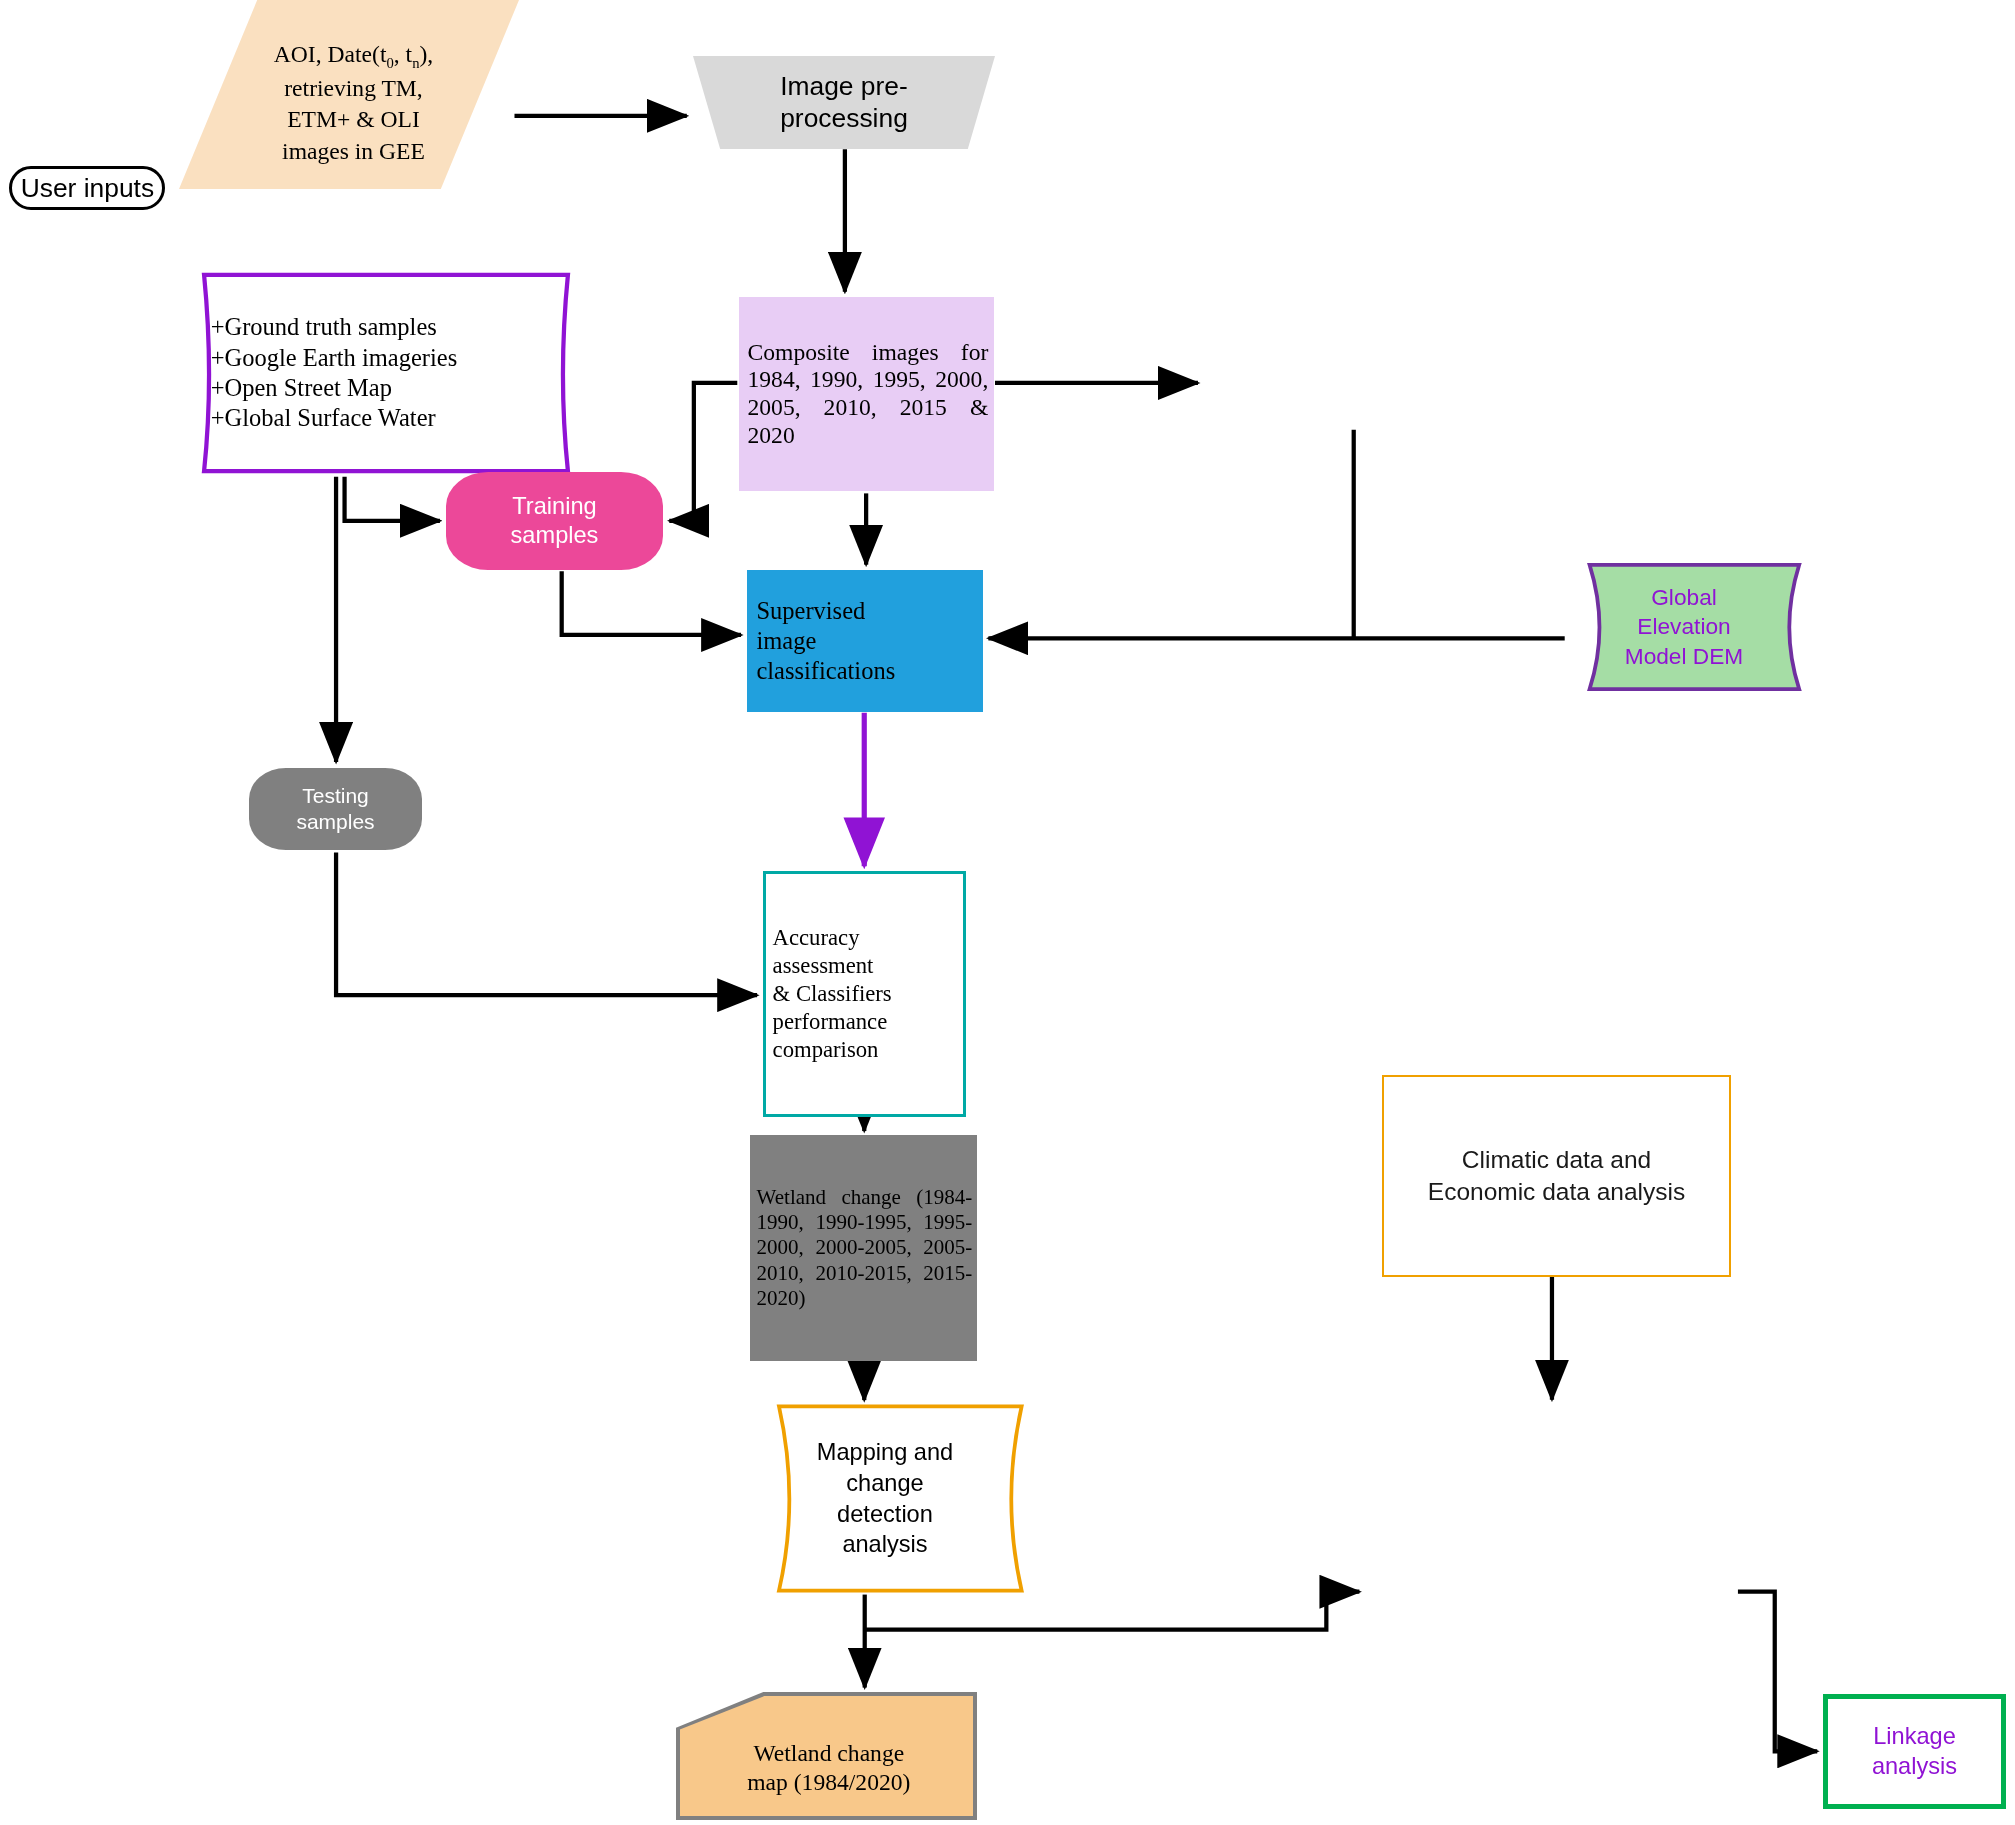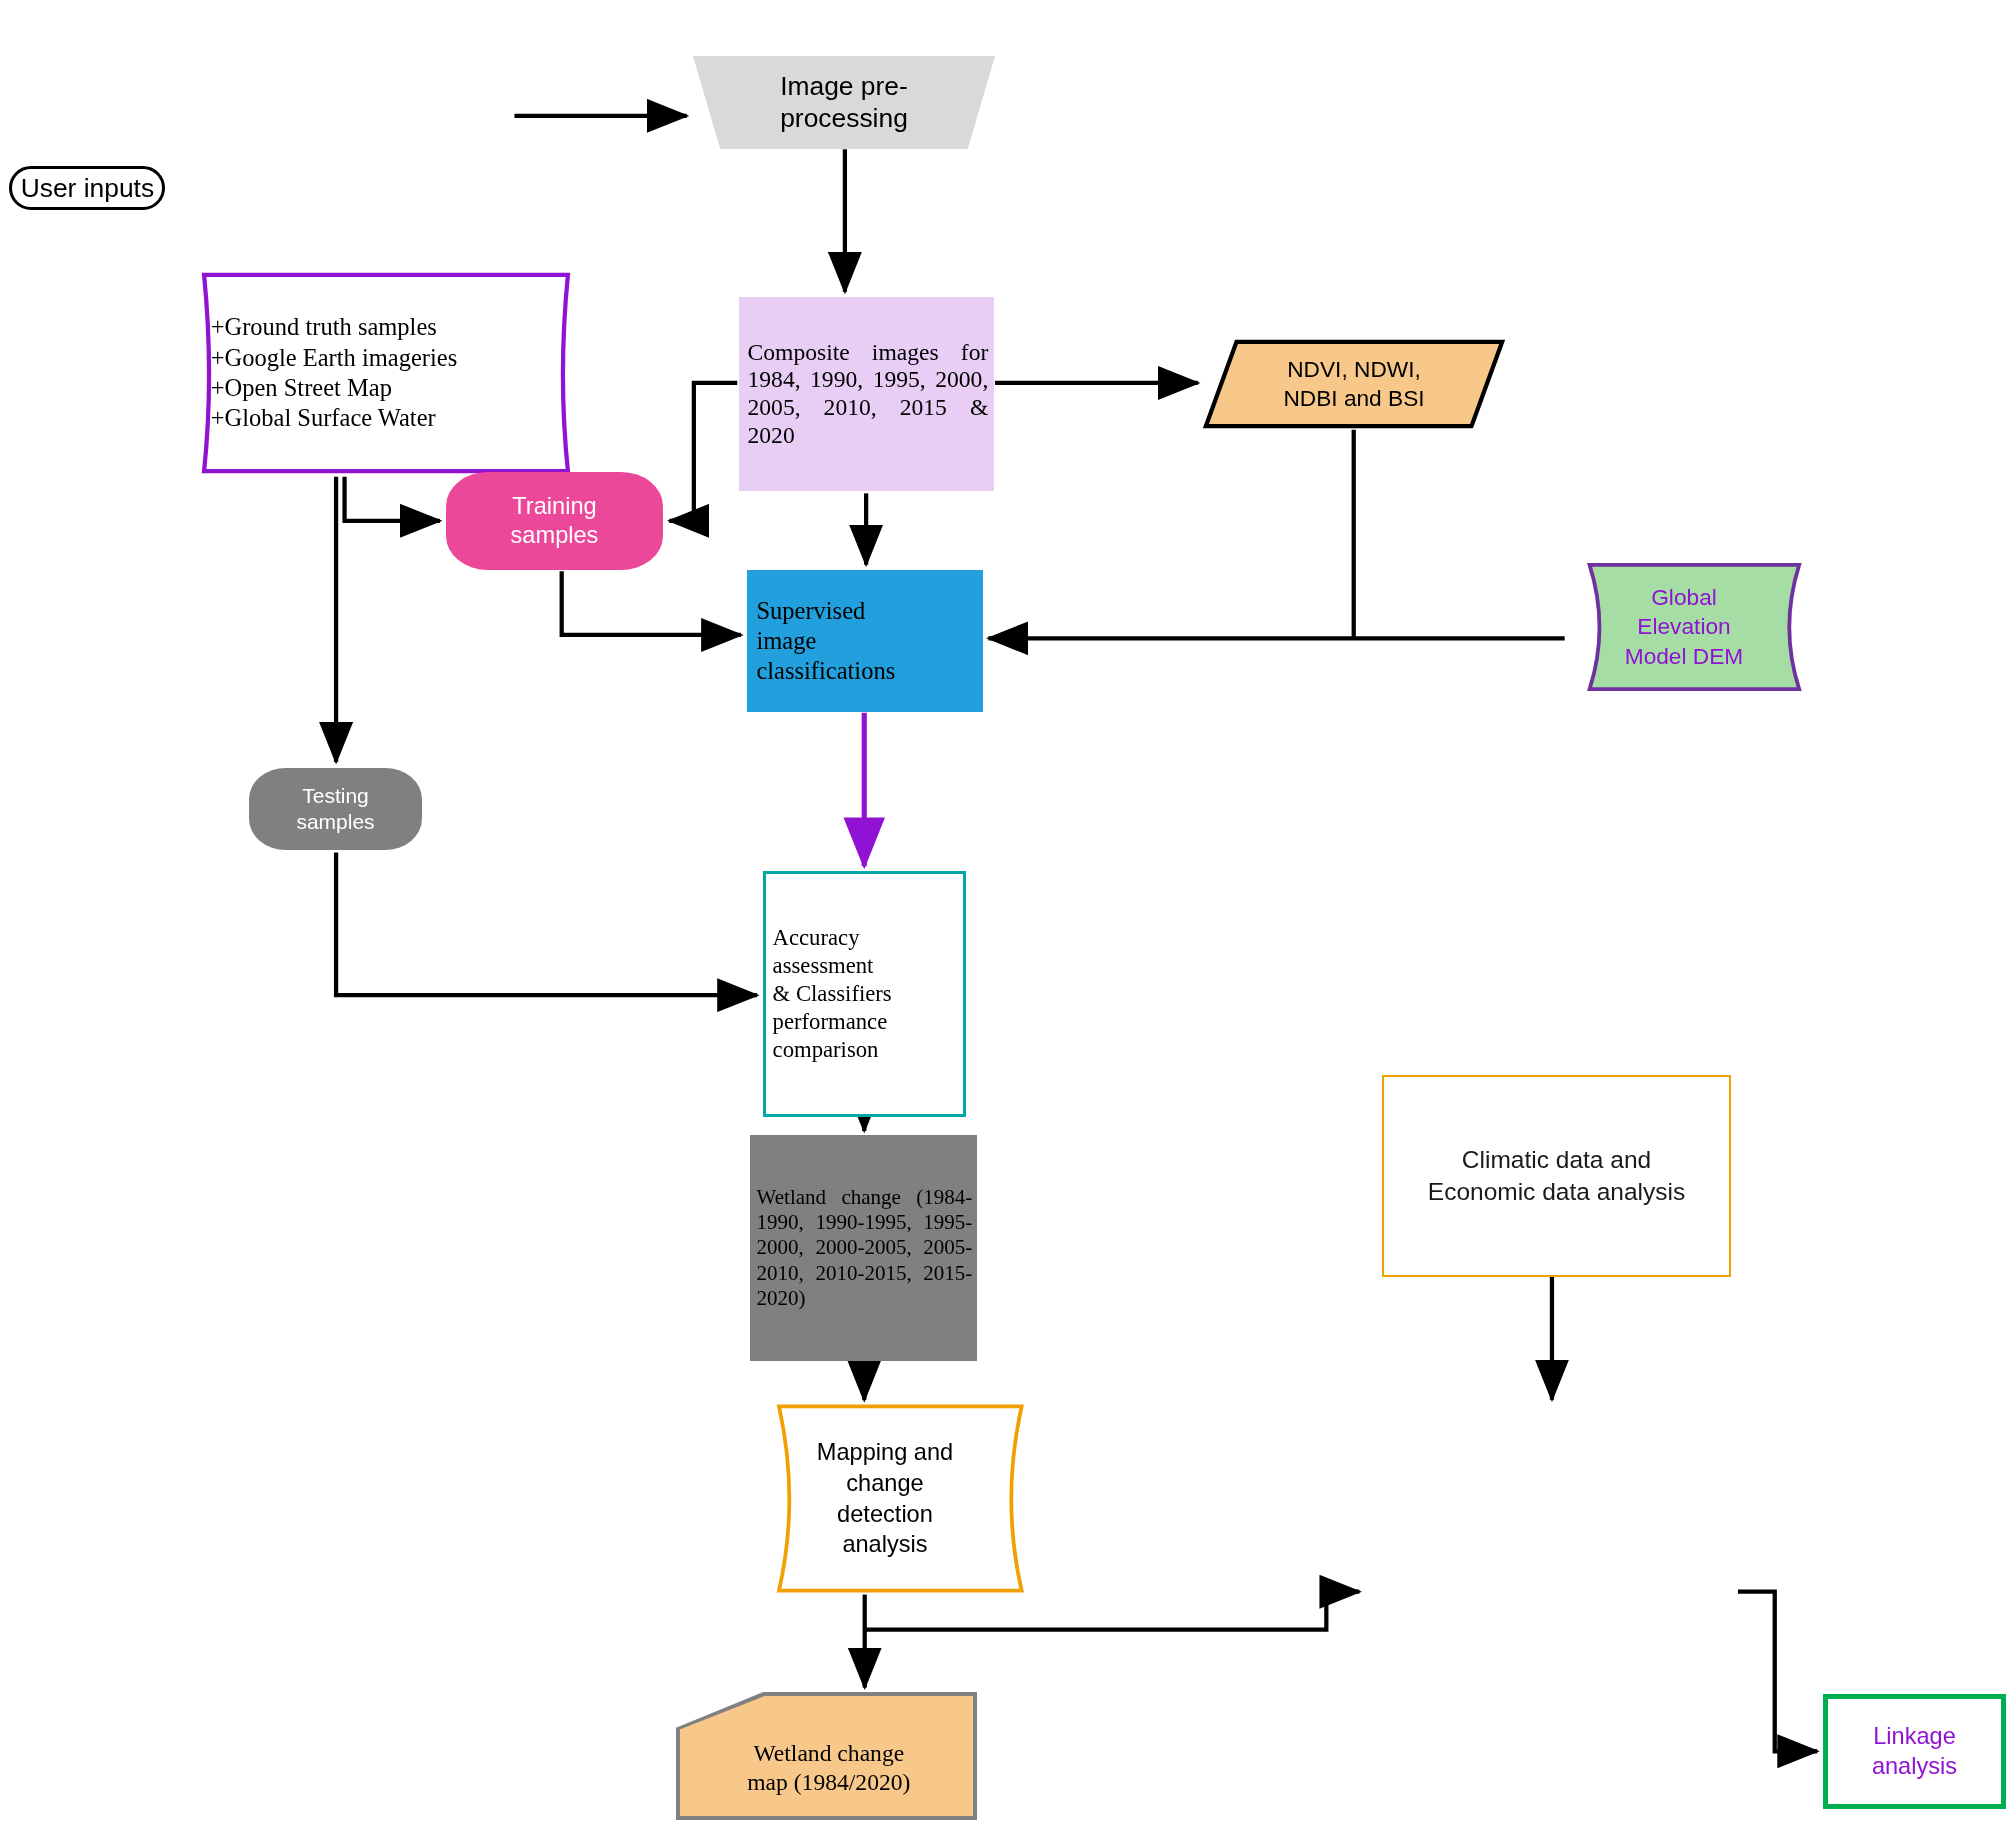--- a/index.html
+++ b/index.html
@@ -352,20 +352,29 @@
     <g fill="none" stroke="#9013d4" stroke-width="11">
 
       <path d="M1831,1510 L1831,1835" marker-end="url(#ahp)"></path>
     </g>
   </svg>
 
   <div class="node" id="user-inputs">
     <span class="txt sans">User inputs</span>
   </div>
 
+  <div class="node" id="aoi-wrap">
+    <div class="bg"></div>
+    <div class="txt serif">
+      <div><span>AOI, Date(t</span><sub style="font-size:0.62em">0</sub><span>, t</span><sub style="font-size:0.62em">n</sub><span>),</span></div>
+      <div>retrieving TM,</div>
+      <div>ETM+ &amp; OLI</div>
+      <div>images in GEE</div>
+    </div>
+  </div>
 
   <div class="node" id="preproc">
     <div class="bg"></div>
     <div class="txt sans">
       <div>Image pre-</div>
       <div>processing</div>
     </div>
   </div>
 
   <div class="node" id="ancillary">
@@ -377,29 +386,20 @@
       <div>+Google Earth imageries</div>
       <div>+Open Street Map</div>
       <div>+Global Surface Water</div>
     </div>
   </div>
 
   <div class="node" id="composite">
     <div class="txt serif">Composite images for 1984, 1990, 1995, 2000, 2005, 2010, 2015 &amp; 2020</div>
   </div>
 
-  <div class="node" id="indices">
-    <svg class="bgline" viewBox="0 0 640 190" preserveAspectRatio="none">
-      <path d="M71,6 L634,6 L569,184 L6,184 Z" fill="#f8c88a" stroke="#000000" stroke-width="9"></path>
-    </svg>
-    <div class="txt sans">
-      <div>NDVI, NDWI,</div>
-      <div>NDBI and BSI</div>
-    </div>
-  </div>
 
   <div class="node" id="dem">
     <svg class="tapebg" viewBox="0 0 500 275" preserveAspectRatio="none">
       <path d="M50,6 L494,6 C466,95 466,182 494,269 L50,269 C78,182 78,95 50,6 Z" fill="#a5dda5" stroke="#7030a0" stroke-width="8"></path>
     </svg>
     <div class="txt sans">
       <div>Global</div>
       <div>Elevation</div>
       <div>Model DEM</div>
     </div>

